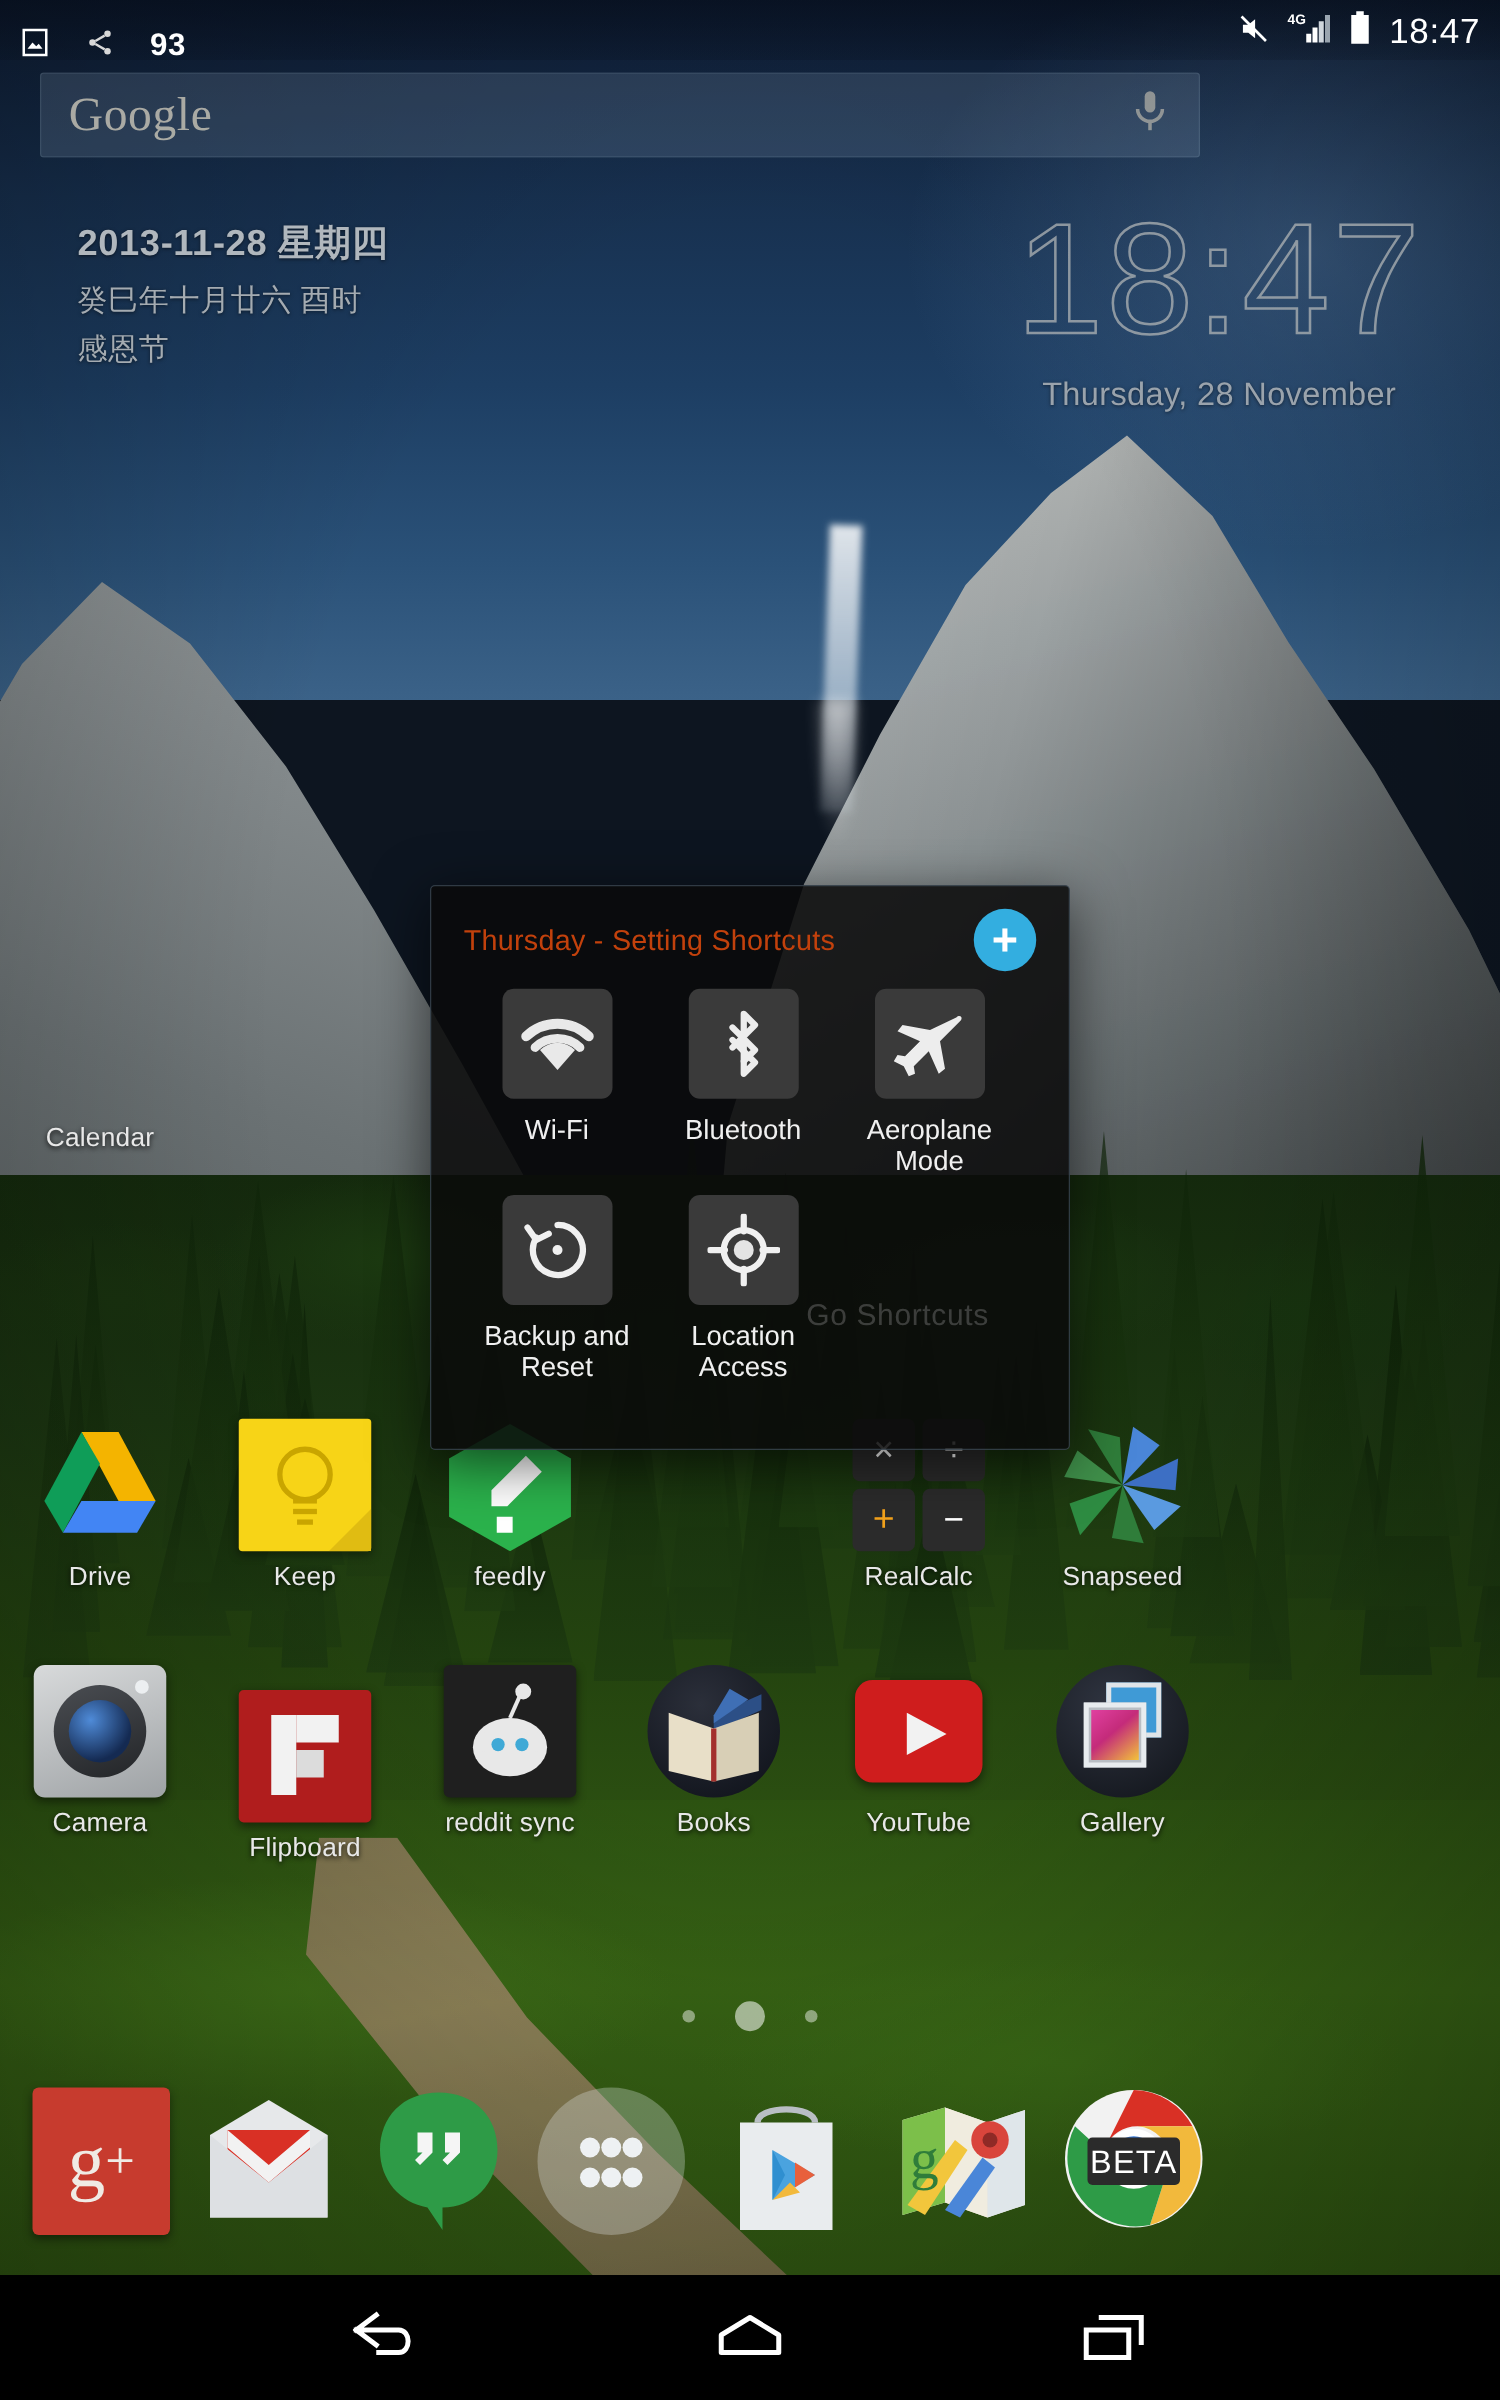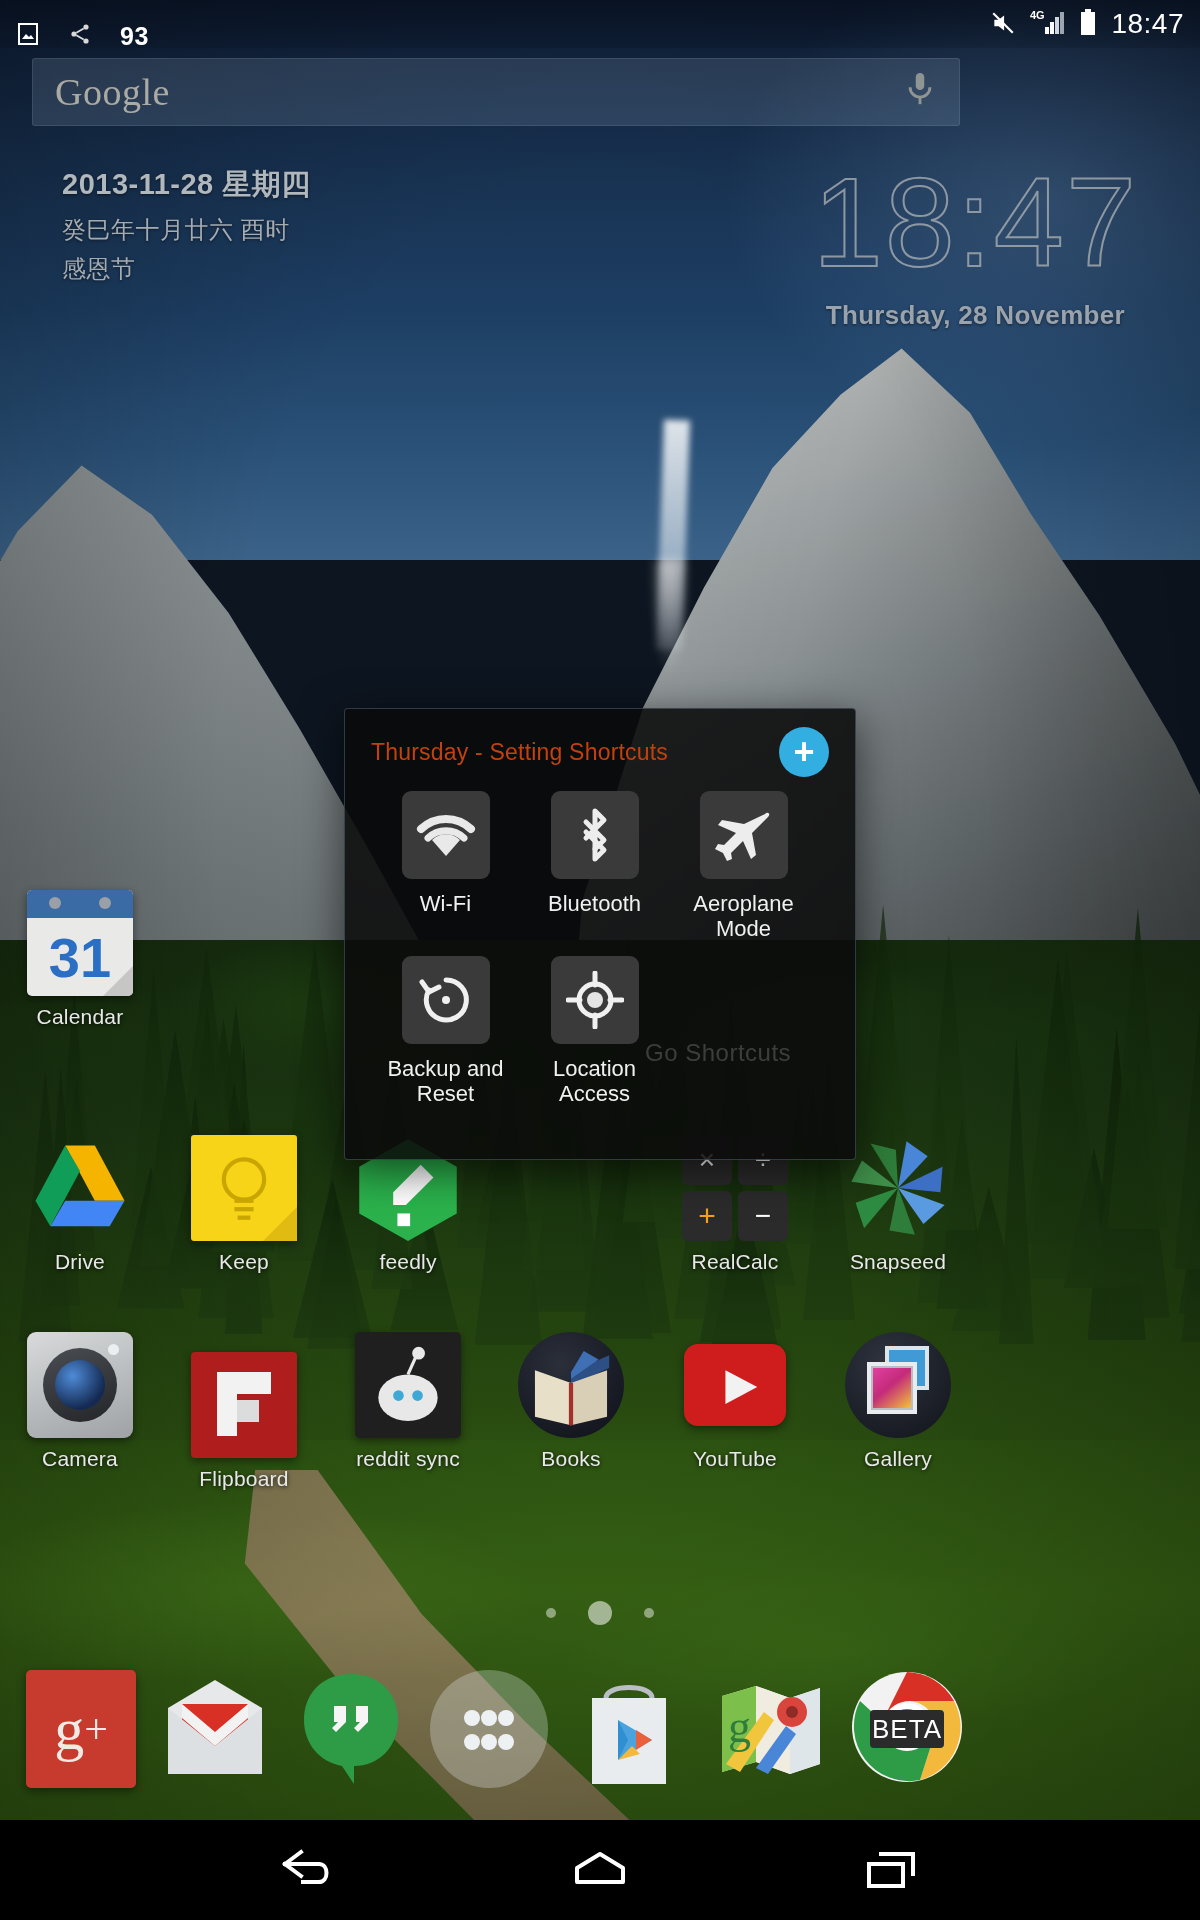--- a/index.html
+++ b/index.html
@@ -103,38 +103,38 @@
     border-radius:3px;
     display:flex; align-items:center; padding:0 22px; z-index:35;
   }
   #searchbar .g-logo {
     font-family:"Liberation Serif", serif;
     font-size:38px; color:#cfcabb; opacity:.78; letter-spacing:.5px;
   }
   #searchbar .mic { margin-left:auto; opacity:.62; }
 
   
-  #datewidget { position:absolute; left:62px; top:165px; z-index:30; color:#b9bfc4; }
+  #datewidget { position:absolute; left:62px; top:175px; z-index:30; color:#b9bfc4; }
   .dw-main { font-size:29px; font-weight:bold; color:#b0b7bd; letter-spacing:.5px;
              text-shadow:0 1px 3px rgba(0,0,0,.55); margin-bottom:9px; }
   .dw-sub  { font-size:24px; color:#a4abb1; letter-spacing:.5px;
              text-shadow:0 1px 3px rgba(0,0,0,.55); margin-bottom:7px; }
   .dw-fest { font-size:24px; color:#a4abb1; letter-spacing:.5px;
              text-shadow:0 1px 3px rgba(0,0,0,.55); }
 
   #bigclock { position:absolute; right:62px; top:160px; text-align:center; z-index:30; }
   .bc-time {
     font-size:126px; line-height:1; font-weight:300;
     color:transparent;
     -webkit-text-stroke:2px rgba(170,175,178,.78);
     letter-spacing:2px;
     font-family:"Liberation Sans", sans-serif;
   }
   .bc-date { margin-top:14px; font-size:26px; color:#9aa3ac; letter-spacing:.3px;
-             text-shadow:0 1px 3px rgba(0,0,0,.5);font-weight:bold; }
+             text-shadow:0 1px 3px rgba(0,0,0,.5); }
 
   
   .app { position:absolute; width:160px; text-align:center; z-index:20; }
   .app .ic { width:106px; height:106px; margin:0 auto; position:relative; }
   .app .lbl {
     margin-top:9px; font-size:21px; color:#e8e8e8;
     text-shadow:0 1px 4px rgba(0,0,0,.85); letter-spacing:.2px;
     line-height:1.1;
   }
 
@@ -340,30 +340,20 @@
   <div class="dw-sub">癸巳年十月廿六 酉时</div>
   <div class="dw-fest">感恩节</div>
 </div>
 
 <div id="bigclock">
   <div class="bc-time">18:47</div>
   <div class="bc-date">Thursday, 28 November</div>
 </div>
 
 <div class="app" style="left:0px; top:890px;">
-  <div class="ic">
-    <div class="sq" style="background:#e9e9e7; border-radius:5px; box-shadow:0 3px 8px rgba(0,0,0,.45);"></div>
-    <div style="position:absolute; left:0; top:0; right:0; height:28px; background:#3b6ba5; border-radius:5px 5px 0 0;"></div>
-    <div style="position:absolute; left:22px; top:7px; width:12px; height:12px; border-radius:50%; background:#9aa0a6;"></div>
-    <div style="position:absolute; right:22px; top:7px; width:12px; height:12px; border-radius:50%; background:#9aa0a6;"></div>
-    <div style="position:absolute; left:0; right:0; top:28px; bottom:0; display:flex; align-items:center; justify-content:center;
-                font-size:56px; font-weight:bold; color:#2a6fc4; font-family:'Liberation Sans',sans-serif;">31</div>
-    <div style="position:absolute; right:0; bottom:0; width:30px; height:30px; background:#c6c6c4; border-radius:0 0 5px 0;
-                clip-path:polygon(100% 0,100% 100%,0 100%);"></div>
-  </div>
   <div class="lbl">Calendar</div>
 </div>
 
 <div class="app" style="left:0px; top:1135px;">
   <div class="ic">
     <svg viewBox="0 0 100 100" width="106" height="106">
       <path d="M36 10 L64 10 L92 62 L64 62 Z" fill="#f4b400"></path>
       <path d="M36 10 L8 62 L22 86 L50 34 Z" fill="#0f9d58"></path>
       <path d="M22 86 L78 86 L92 62 L36 62 Z" fill="#4285f4"></path>
     </svg>

